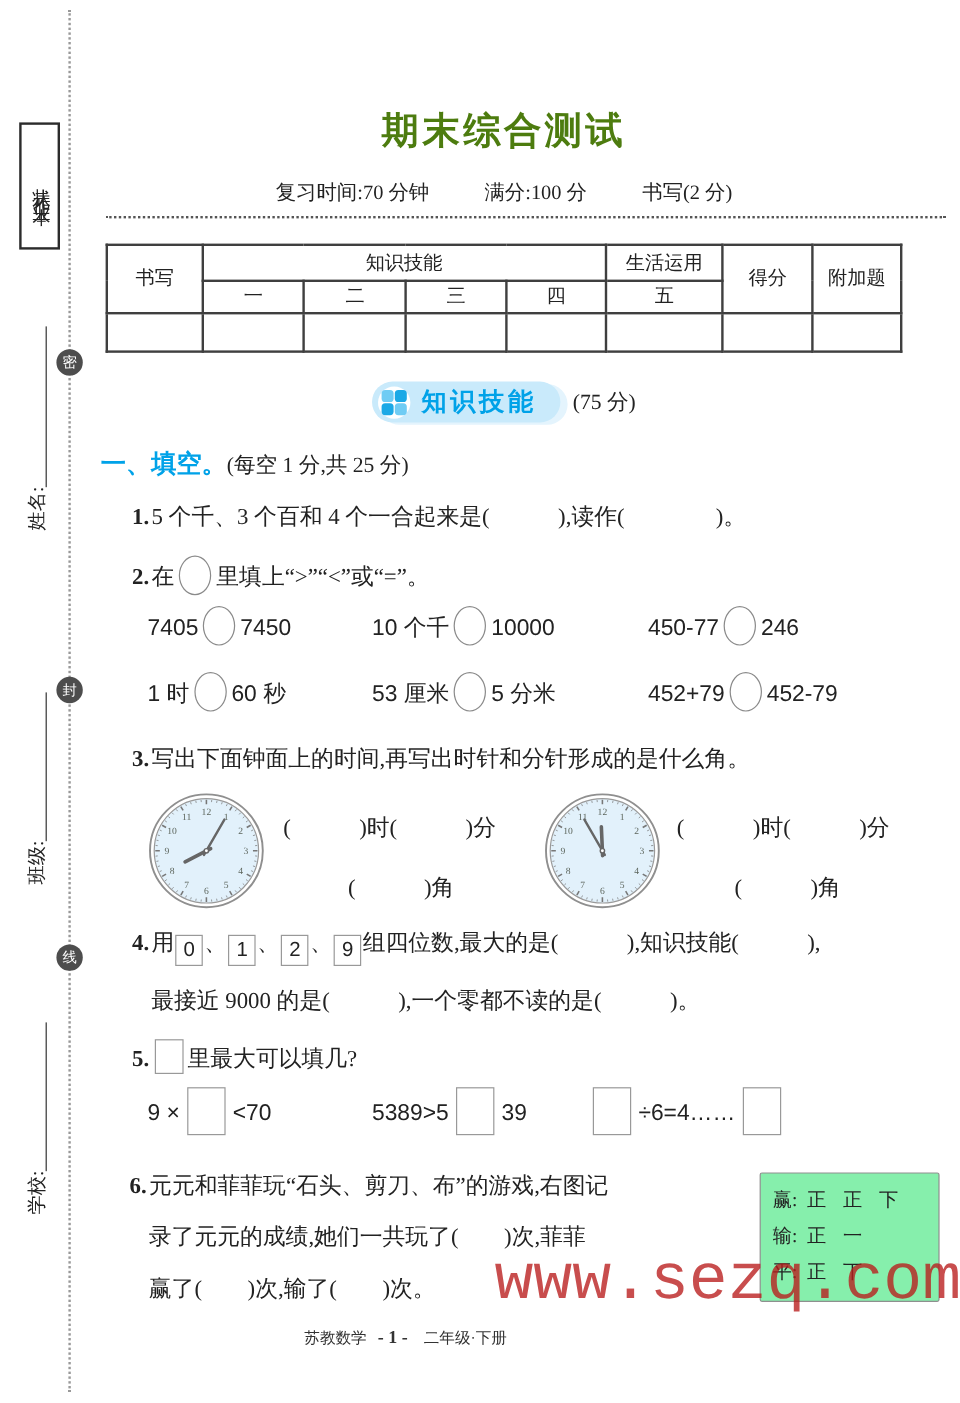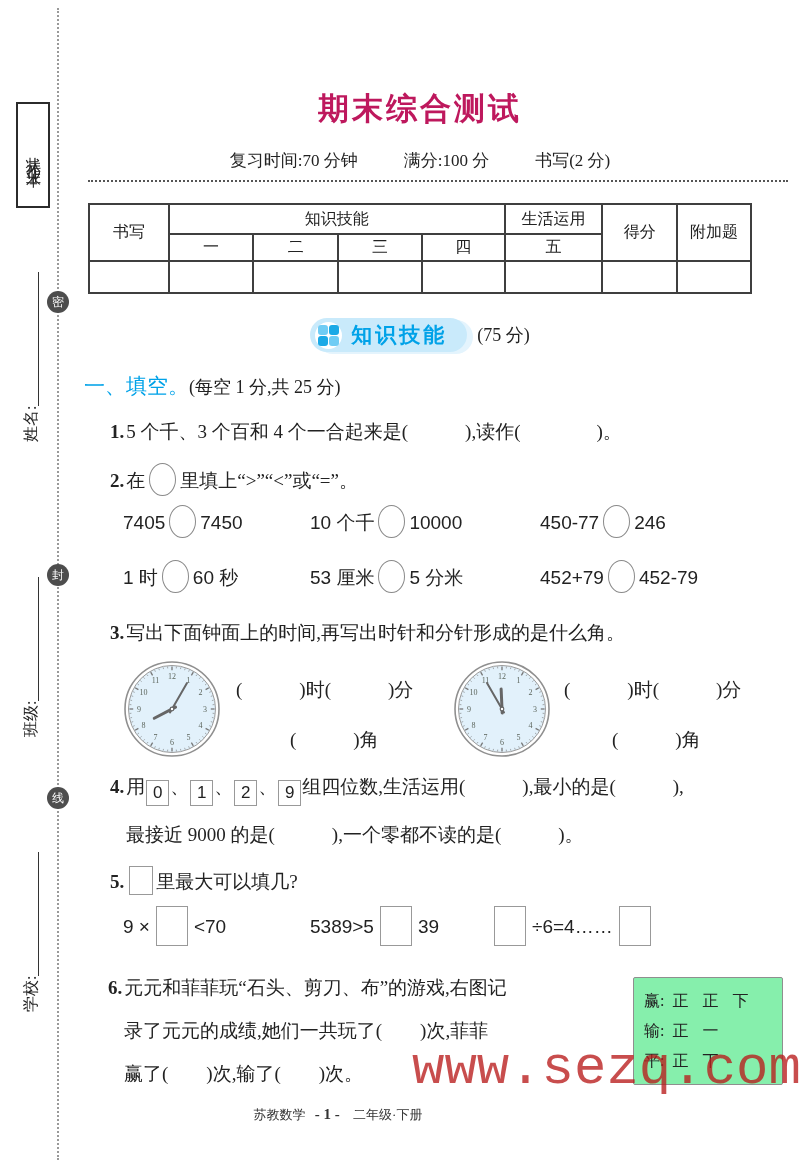--- a/index.html
+++ b/index.html
@@ -19,42 +19,42 @@
              display:flex;align-items:flex-end;font-size:16px;white-space:nowrap;}
   .sidefield .fline{flex:1;border-bottom:1.5px solid #333;margin-bottom:3px;}
   .f1{width:170px;left:-55px;top:345px}
   .f2{width:160px;left:-50px;top:645px}
   .f3{width:160px;left:-50px;top:920px}
 
   
   .main{position:absolute;left:88px;top:0;width:664px;height:1169px;}
   .title{position:absolute;top:88px;left:0;width:100%;text-align:center;
          font-family:"Liberation Sans","DejaVu Sans",sans-serif;font-weight:bold;
-         font-size:31px;color:#be185d;letter-spacing:3px;}
+         font-size:31px;color:#4d7c0f;letter-spacing:3px;}
   .meta{position:absolute;top:149px;left:0;width:100%;display:flex;justify-content:center;
         gap:46px;font-size:17px;}
   .dotsep{position:absolute;top:180px;left:0;width:700px;border-top:2px dotted #555;}
 
   table.score{position:absolute;top:203px;left:0;border-collapse:collapse;table-layout:fixed;}
   table.score td{border:2px solid #3f3f3f;text-align:center;font-size:16px;padding:0;}
   tr.r1 td{height:28px}tr.r2 td{height:25px}tr.r3 td{height:30px}
 
   .badge-row{position:absolute;top:318px;left:0;width:100%;display:flex;justify-content:center;align-items:center;}
   .badge{display:flex;align-items:center;gap:9px;background:#c9eafb;border-radius:18px;
          padding:3px 20px 3px 5px;box-shadow:6px 2px 0 #e4f4fd;}
   .flower{width:27px;height:27px;background:#fff;border-radius:50%;position:relative;flex:0 0 27px;}
   .flower i{position:absolute;width:10px;height:10px;border-radius:3px;}
   .flower .p1{left:3px;top:3px;background:#6fccf4}.flower .p2{right:3px;top:3px;background:#1ba9e6}
   .flower .p3{left:3px;bottom:3px;background:#1ba9e6}.flower .p4{right:3px;bottom:3px;background:#6fccf4}
   .badge-label{font-family:"Liberation Sans","DejaVu Sans",sans-serif;font-weight:bold;
                font-size:21px;color:#00a2e8;letter-spacing:3px;}
   .badge-pts{font-size:18px;margin-left:10px;}
 
   .part-head{position:absolute;top:372px;left:-4px;font-size:18px;}
-  .part-title{font-family:"Liberation Sans","DejaVu Sans",sans-serif;font-weight:normal;
+  .part-title{font-family:"Liberation Sans","DejaVu Sans",sans-serif;font-weight:bold;
               font-size:21px;color:#00a2e8;}
 
   .q{position:absolute;font-size:19px;line-height:30px;white-space:nowrap;}
   .qno{font-weight:bold;margin-right:2px;}
   .num{font-family:"Liberation Sans","DejaVu Sans",sans-serif;}
 
   .q1{top:417px;left:22px;}
   .q2i{top:463px;left:22px;}
   .q2r{left:0;width:100%;height:44px;}
   .q2r1{top:505px}.q2r2{top:560px}
@@ -366,21 +366,21 @@
             <text x="49.99999999999999" y="19.8" text-anchor="middle" font-size="8" fill="#5d665d" font-family="&quot;Liberation Serif&quot;,serif">12</text>
             <line x1="50.17447754946134" y1="53.99619288632743" x2="49.1276122526933" y2="30.019035568362845" stroke="#666" stroke-width="3" stroke-linecap="round"></line>
             <line x1="52" y1="53.46410161513775" x2="34.999999999999986" y2="24.019237886466847" stroke="#666" stroke-width="2" stroke-linecap="round"></line>
             <circle cx="50" cy="50" r="1.8" fill="#fff" stroke="#666" stroke-width="1.2"></circle>
           </svg></span>
       <span class="bt bt2a">(　　　)时(　　　)分</span>
       <span class="bt bt2b">(　　　)角</span>
     </div>
 
     <div class="q q4a">
-      <span class="qno">4.</span><span>用</span><span class="dbox">0</span><span>、</span><span class="dbox">1</span><span>、</span><span class="dbox">2</span><span>、</span><span class="dbox">9</span><span>组四位数,生活运用(　　　),最小的是(　　　),</span>
+      <span class="qno">4.</span><span>用</span><span class="dbox">0</span><span>、</span><span class="dbox">1</span><span>、</span><span class="dbox">2</span><span>、</span><span class="dbox">9</span><span>组四位数,最大的是(　　　),知识技能(　　　),</span>
     </div>
     <div class="q q4b">最接近 9000 的是(　　　),一个零都不读的是(　　　)。</div>
 
     <div class="q q5a">
       <span class="qno">5.</span><span class="sbox sm"></span><span>里最大可以填几?</span>
     </div>
     <div class="q q5r">
       <span class="it1 num"><span>9 ×</span><span class="sbox"></span><span>&lt;70</span></span>
       <span class="it2 num"><span>5389&gt;5</span><span class="sbox"></span><span>39</span></span>
       <span class="it3 num"><span class="sbox"></span><span>÷6=4……</span><span class="sbox"></span></span>

